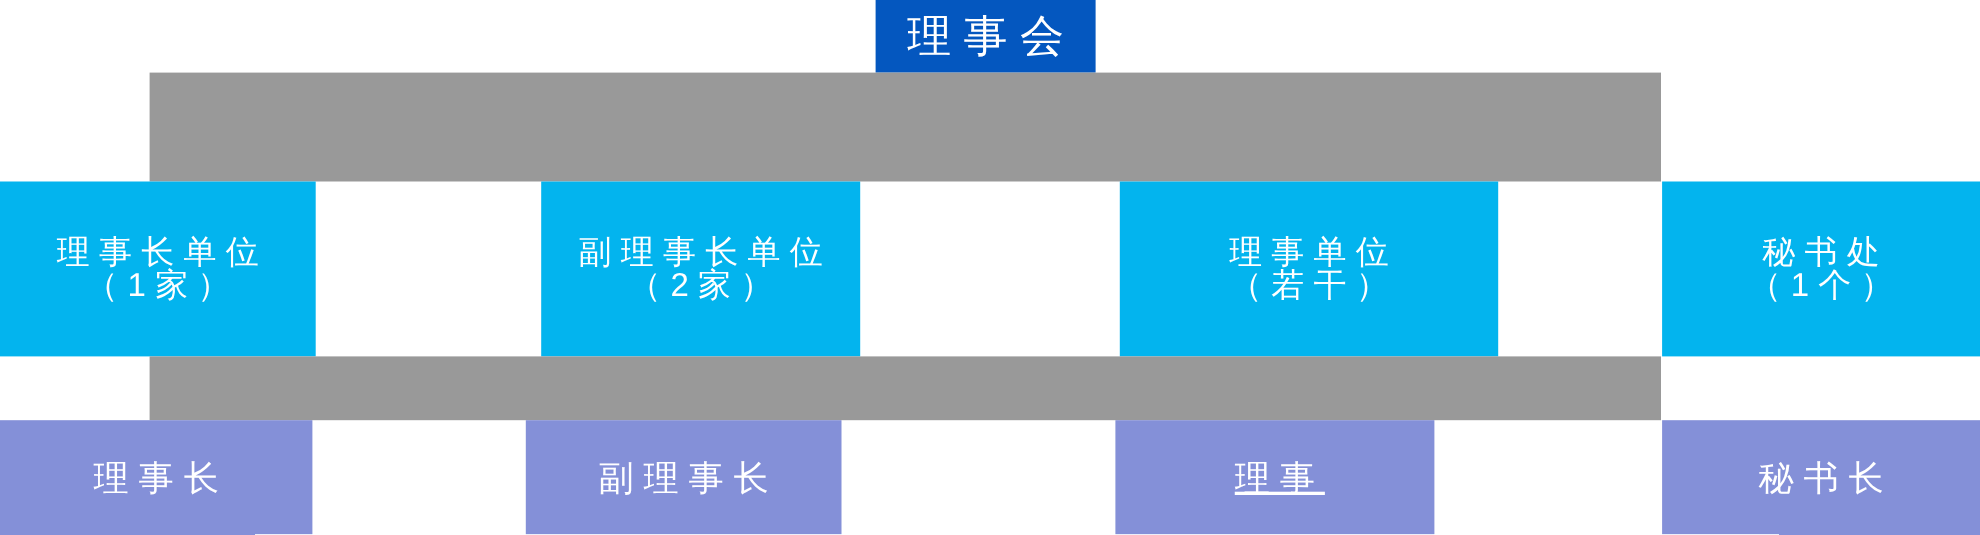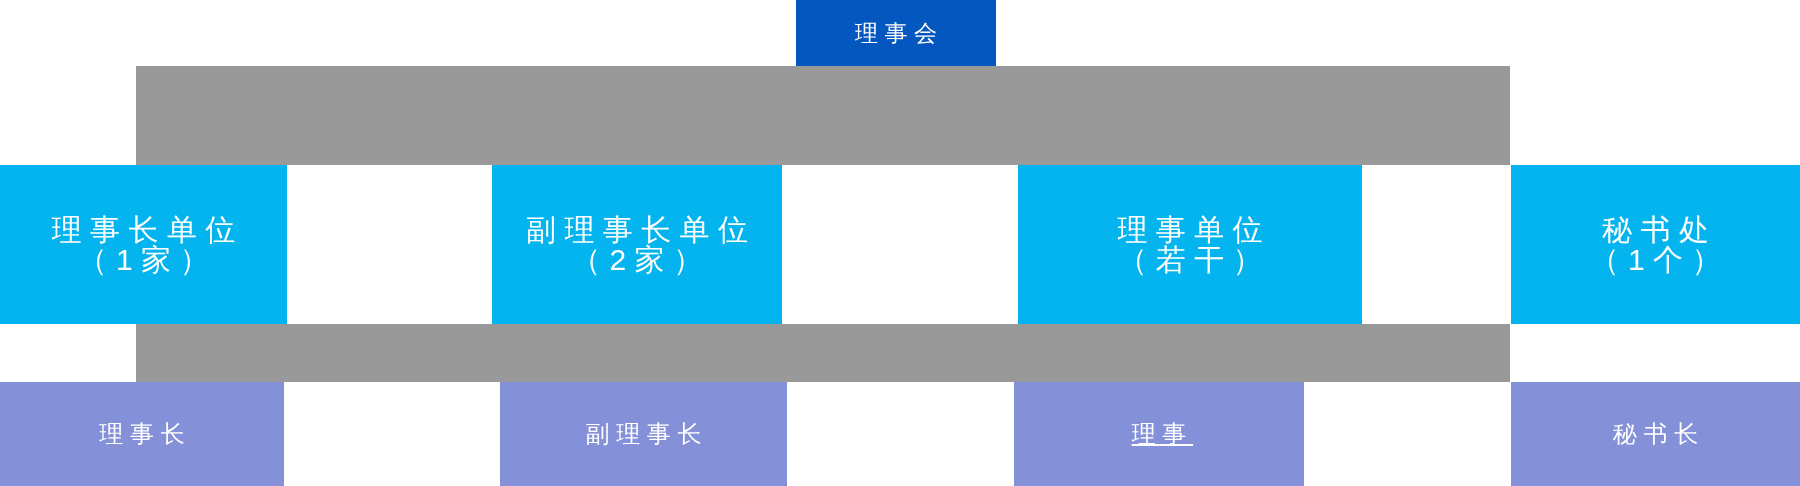--- a/index.html
+++ b/index.html
@@ -35,21 +35,21 @@
 
   
   #node-board {
     left: 796px;
     top: 0px;
     width: 200px;
     height: 66px;
     background: #0457BF;
   }
   #node-board .line {
-    font-size: 23px;
+    font-size: 40px;
   }
 
   
   .connector {
     position: absolute;
     background: #999999;
   }
   #connector-upper {
     left: 136px;
     top: 66px;
@@ -79,24 +79,24 @@
   #unit-node-2 { left: 1018px; width: 344px; }
   #unit-node-3 { left: 1511px; width: 289px; }
 
   
   .role-node {
     top: 382px;
     height: 104px;
     background: #8490D8;
   }
   .role-node .line {
-    font-size: 24px;
+    font-size: 32px;
   }
   #role-node-0 { left: 0px;    width: 284px; }
-  #role-node-1 { left: 500px;  width: 287px; }
+  #role-node-1 { left: 478px;  width: 287px; }
   #role-node-2 { left: 1014px; width: 290px; text-decoration: underline; }
   #role-node-3 { left: 1511px; width: 289px; }
 </style>
 </head>
 <body>
 
 <div id="chart-root">
 
   <div class="node" id="node-board">
     <span class="line primary">理事会</span>

